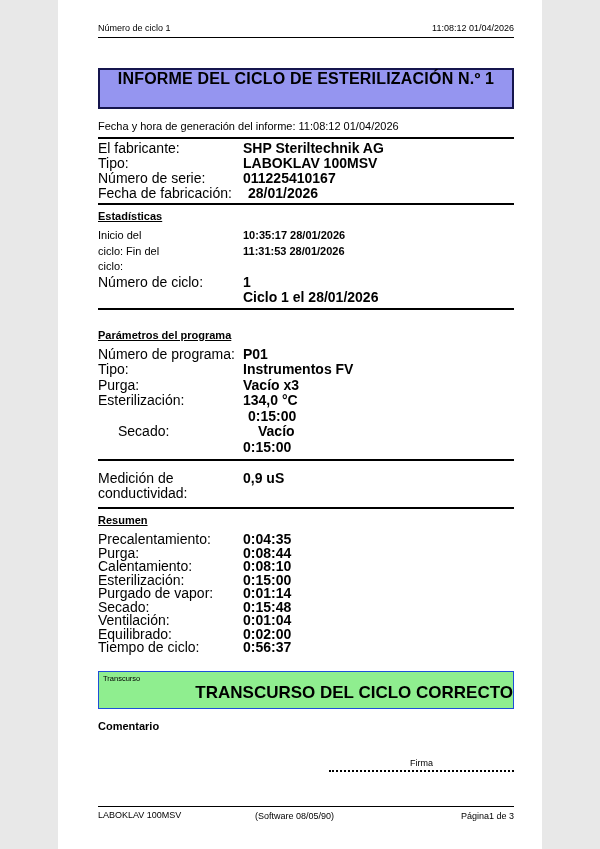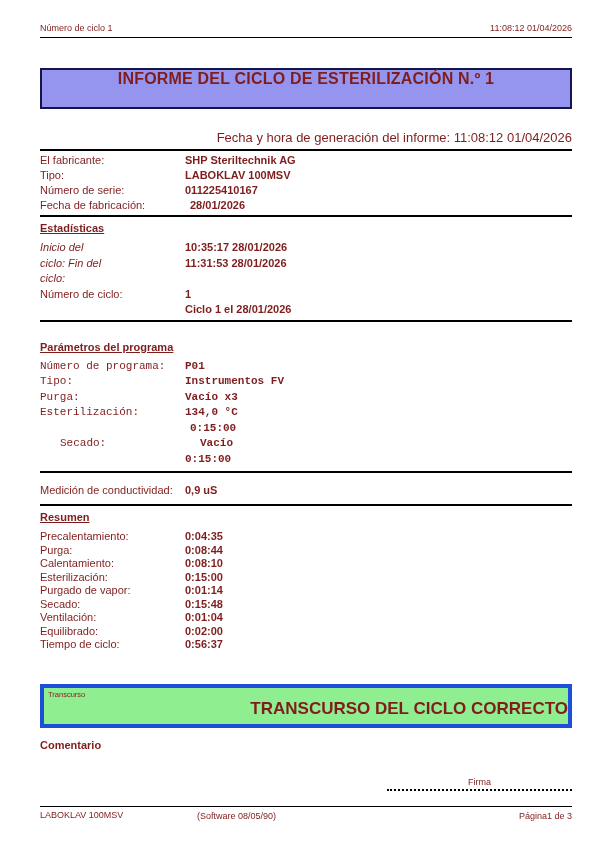--- a/index.html
+++ b/index.html
@@ -1,54 +1,54 @@
 <!DOCTYPE html>
 <html><head>
 <meta charset="utf-8">
 <style>
   html,body{margin:0;padding:0;background:#e8e8e8;}
   .page{
-    width:600px;height:849px;box-sizing:border-box;position:relative;
-    background:#ffffff;margin:0 auto;color:#7f1d1d;
+    width:484px;height:849px;box-sizing:border-box;position:relative;
+    background:#ffffff;margin:0 auto;color:#000000;
     font-family:"Liberation Sans","DejaVu Sans",sans-serif;
     padding:22px 28px 0 40px;overflow:hidden;
   }
   
   .tophead{display:flex;justify-content:space-between;align-items:flex-end;
     font-size:9px;line-height:12px;padding-bottom:3px;border-bottom:1px solid #000;}
   
   .banner{margin-top:30px;height:37px;border:2px solid #15154d;
     display:flex;align-items:flex-start;justify-content:center;
     font-size:16px;font-weight:bold;letter-spacing:.2px;}
-  .generated{margin-top:22px;text-align:right;font-size:13px;line-height:14px;}
+  .generated{margin-top:10px;font-size:11px;line-height:14px;}
   .rule{height:0;border-top:2px solid #000;}
   .rule.mt{margin-top:4px;}
   
-  .kv{display:flex;font-size:11px;line-height:15px;}
+  .kv{display:flex;font-size:14px;line-height:15px;}
   .kv .lbl{width:145px;flex:0 0 145px;}
   .kv .val{font-weight:bold;}
   .block{padding:2px 0 2px;}
   .sec-title{font-size:11px;font-weight:bold;line-height:14px;margin-top:4px;text-decoration:underline;}
   
   .stats{display:flex;font-size:11px;line-height:15.5px;padding-top:5px;}
-  .stats .lblcol{width:145px;flex:0 0 145px;font-style:italic;}
+  .stats .lblcol{width:145px;flex:0 0 145px;}
   .stats .valcol{font-weight:bold;}
   .stats-wrap{padding-bottom:2px;}
   
   .sub5{padding-left:5px;}
   .ind-lbl{padding-left:20px;box-sizing:border-box;}
   .ind-val{padding-left:15px;}
   .prog{padding:14px 0 4px;}
-  .prog .kv{line-height:15.5px;font-family:Liberation Mono, monospace;}
+  .prog .kv{line-height:15.5px;}
   .cond{padding:4px 0 6px;}
   
   .sum{padding-top:6px;}
   .sum .kv{line-height:13.5px;}
   
-  .result{margin-top:32px;border:4px solid #1d4ed8;padding:2px 0 5px;}
+  .result{margin-top:16px;border:1px solid #1d4ed8;padding:2px 0 5px;}
   .result .tag{font-size:7.5px;line-height:9px;padding-left:4px;}
   .result .big{text-align:right;font-size:17px;font-weight:bold;line-height:20px;}
   .comment-title{margin-top:11px;font-size:11px;font-weight:bold;}
   
   .sig{margin-top:26px;margin-left:auto;width:185px;}
   .sig-label{text-align:center;font-size:9px;line-height:11px;}
   .sig-line{border-bottom:2px dotted #000;height:1px;}
   
   .footer{position:absolute;left:40px;right:28px;top:806px;
     border-top:1px solid #000;padding-top:3px;font-size:9px;line-height:11px;}

